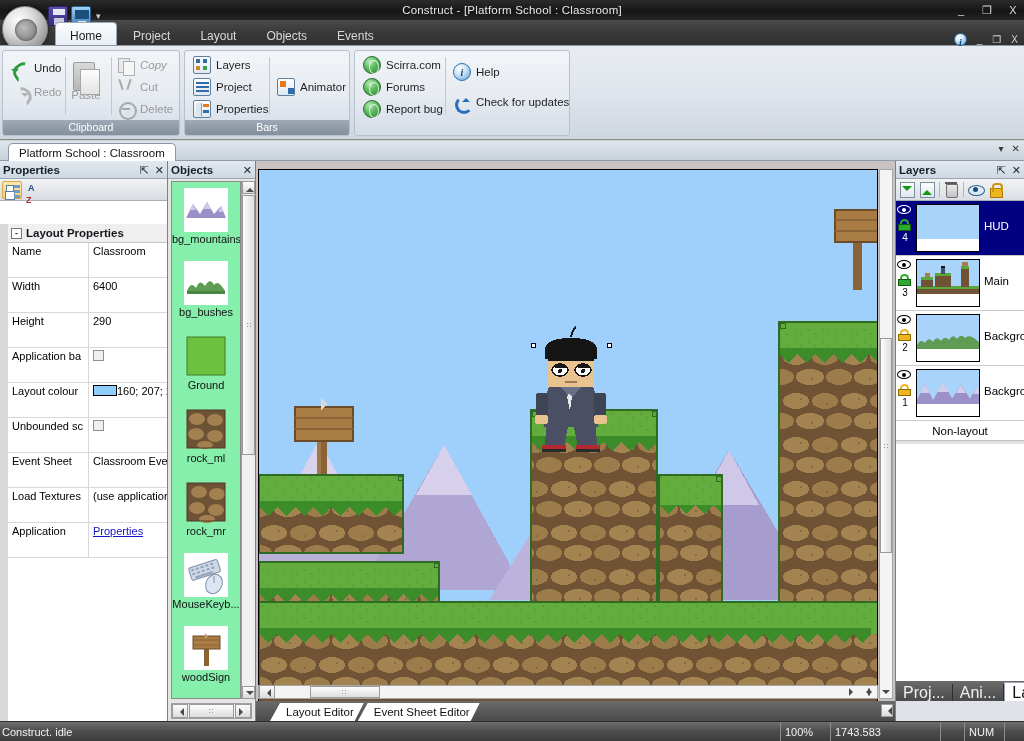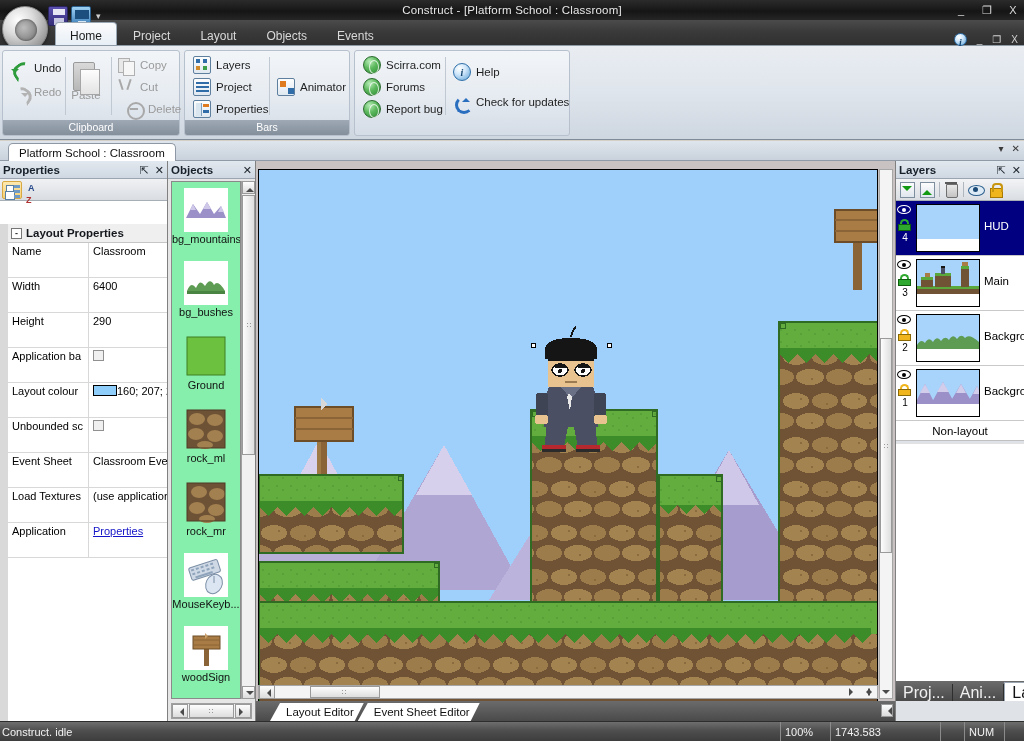--- a/index.html
+++ b/index.html
@@ -402,29 +402,29 @@
       <div class="rbtn disabled" style="left:8px; top:32px;">
         <span class="ico ico-redo"></span>
         <span class="lbl">Redo</span>
       </div>
       <div class="rsep" style="left:62px;"></div>
       <div class="rbtn disabled" style="left:68px; top:8px; flex-direction:column; gap:0;">
         <span class="ico ico-paste"></span>
         <span class="lbl">Paste</span>
       </div>
       <div class="rsep" style="left:108px;"></div>
-      <div class="rbtn disabled" style="left:114px; top:5px;">
+      <div class="rbtn disabled" style="left:114px; top:5px;font-style:italic;">
         <span class="ico ico-copy"></span>
         <span class="lbl">Copy</span>
       </div>
       <div class="rbtn disabled" style="left:114px; top:27px;">
         <span class="ico ico-cut"></span>
         <span class="lbl">Cut</span>
       </div>
-      <div class="rbtn disabled" style="left:122px; top:49px;">
+      <div class="rbtn disabled" style="left:114px; top:49px;">
         <span class="ico ico-del"></span>
         <span class="lbl">Delete</span>
       </div>
       <div class="rgroup-caption">Clipboard</div>
     </div>
 
     <div class="rgroup rg-bars">
       <div class="rbtn" style="left:8px; top:5px;">
         <span class="ico ico-layers"></span>
         <span class="lbl">Layers</span>

